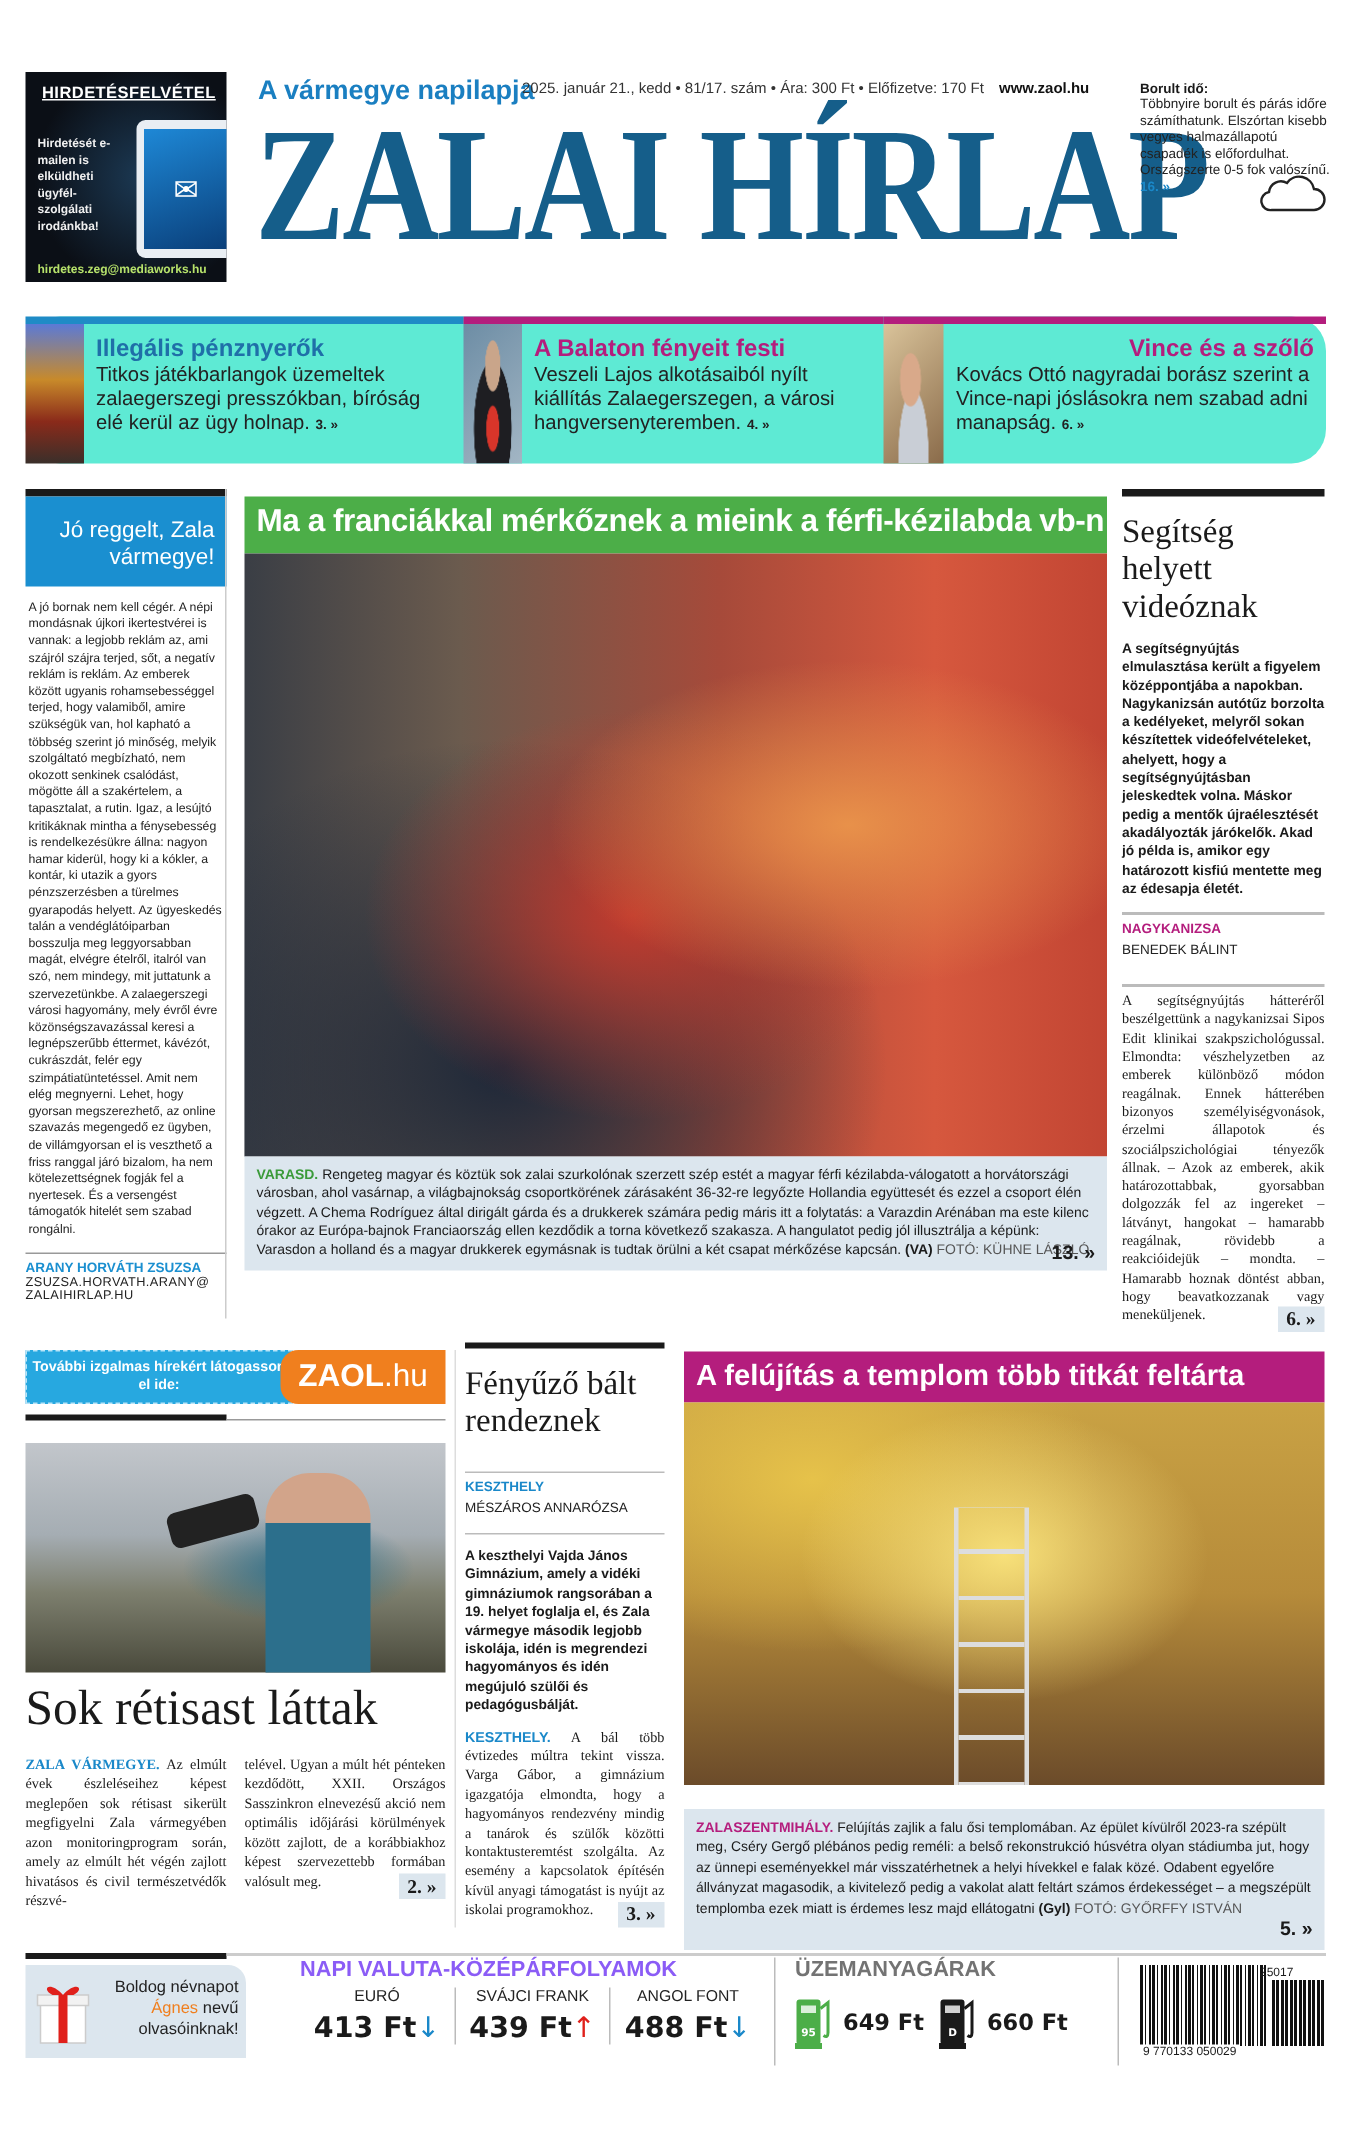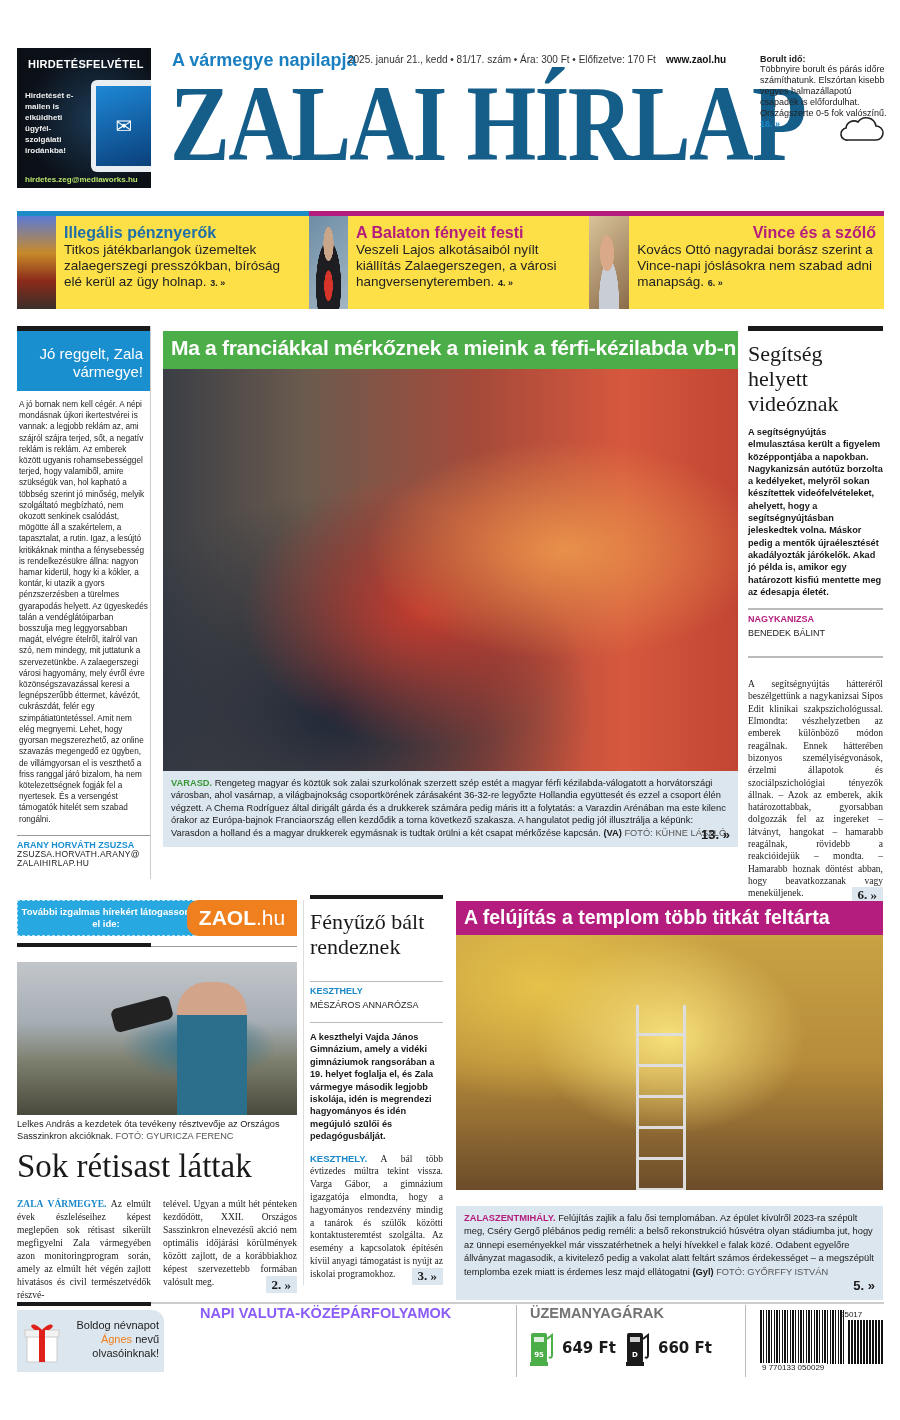--- a/index.html
+++ b/index.html
@@ -1,20 +1,20 @@
 <!DOCTYPE html>
 <html><head>
 <meta charset="utf-8">
 <style>
   * { box-sizing: border-box; margin: 0; padding: 0; }
   body { width: 900px; height: 1420px; background: #fff; font-family: "Liberation Sans", sans-serif; color: #1a1a1a; position: relative; overflow: hidden; }
   .abs { position: absolute; }
   
   .ad-box { left: 17px; top: 48px; width: 134px; height: 140px; background: radial-gradient(circle at 60% 50%, #1c3a55 0%, #0b0f16 70%); color: #fff; overflow: hidden; }
-  .ad-title { position: absolute; left: 8px; top: 6px; right: 8px; height: 16px; display: flex; align-items: flex-end; gap: 3px; }
+  .ad-title { position: absolute; left: 8px; top: 6px; right: 8px; height: 16px; display: flex; align-items: center; gap: 3px; text-decoration: underline; }
   .ad-title .bar { width: 6px; height: 14px; background: #8cc63f; }
   .ad-title .bar.r { flex: 1; }
   .ad-title span.t { font-family: "Liberation Sans", sans-serif; font-weight: bold; font-size: 11px; letter-spacing: 0.3px; }
   .ad-text { position: absolute; left: 8px; top: 42px; width: 52px; font-size: 8px; line-height: 11px; font-weight: bold; color: #f0f0f0; }
   .ad-tablet { position: absolute; left: 74px; top: 32px; width: 66px; height: 92px; background: #e9eef3; border-radius: 6px; padding: 6px 5px; }
   .ad-tablet .screen { width: 100%; height: 100%; background: linear-gradient(160deg, #1e88d6, #0a3f7a); display: flex; align-items: center; justify-content: center; color: #fff; font-size: 20px; }
   .ad-email { position: absolute; left: 8px; bottom: 4px; font-size: 8px; color: #b7e26b; font-weight: bold; }
   .slogan { left: 172px; top: 50px; color: #1a7fc1; font-weight: bold; font-size: 18px; font-family: "Liberation Sans", sans-serif; }
   .issue-info { left: 348px; top: 54px; font-size: 10px; color: #333; }
   .site-url { left: 666px; top: 54px; font-size: 10px; font-weight: bold; color: #111; }
@@ -23,21 +23,21 @@
   .wx-cols { display: flex; }
   .wx-col { flex: 1; text-align: center; }
   .wx-col + .wx-col { border-left: 1px solid #aaa; }
   .wx-label { font-size: 8px; font-weight: bold; color: #1a88c9; letter-spacing: 0.5px; }
   .wx-temp { font-size: 36px; font-weight: bold; color: #1a88c9; line-height: 38px; font-family: "DejaVu Sans", sans-serif; }
   .wx-head { font-size: 9px; font-weight: bold; margin-top: 6px; }
   .wx-text { font-size: 9px; line-height: 11px; color: #222; }
   .wx-cloud { position: absolute; right: 4px; top: 66px; width: 46px; height: 30px; }
   .link-blue { color: #1a88c9; font-weight: bold; }
   
-  .teasers { left: 17px; top: 211px; width: 867px; height: 98px; display: flex; background: #fde047; }
+  .teasers { left: 17px; top: 211px; width: 867px; height: 98px; display: flex; background: #5eead4; border-radius: 23px; }
   .teaser { position: relative; display: flex; border-top: 5px solid #1f8bc6; }
   .teaser.mag { border-top-color: #b41d7d; }
   .teaser .img { width: 95px; height: 93px; }
   .teaser .txt { padding: 8px 8px 0 8px; }
   .teaser h3 { font-size: 16px; font-weight: bold; line-height: 18px; }
   .teaser p { font-size: 13.5px; line-height: 16px; color: #222; }
   .teaser .pg { font-size: 9px; font-weight: bold; }
   
   .greet { left: 17px; top: 326px; width: 134px; border-top: 5px solid #1a1a1a; }
   .greet-head { background: #1a8fd0; color: #fff; font-size: 15px; line-height: 18px; padding: 14px 8px 10px; text-align: right; font-family: "Liberation Sans", sans-serif; }
@@ -60,21 +60,21 @@
   .photo-credit { color: #555; font-weight: normal; }
   .pgref { font-weight: bold; font-size: 13px; position: absolute; right: 8px; bottom: 6px; }
   .pgbox { display: inline-block; background: #dce6ee; font-weight: bold; font-size: 13px; padding: 2px 6px; }
   
   .right-story { left: 748px; top: 326px; width: 135px; border-top: 5px solid #1a1a1a; }
   .right-title { font-family: "Liberation Serif", serif; font-size: 22px; line-height: 25px; padding-top: 10px; }
   .right-lead { font-size: 9.2px; line-height: 12.3px; font-weight: bold; margin-top: 10px; }
   .byline-box { margin-top: 10px; border-top: 2px solid #bbb; padding-top: 4px; }
   .byline-loc { font-size: 9px; font-weight: bold; color: #b41d7d; }
   .byline-name { font-size: 9px; color: #222; margin-top: 4px; }
-  .right-body { margin-top: 18px; border-top: 2px solid #bbb; padding-top: 20px; font-family: "Liberation Serif", serif; font-size: 9.5px; line-height: 12.3px; text-align: justify; }
+  .right-body { margin-top: 18px; border-top: 2px solid #bbb; padding-top: 4px; font-family: "Liberation Serif", serif; font-size: 9.5px; line-height: 12.3px; text-align: justify; }
   
   .zaol-banner { left: 17px; top: 900px; width: 280px; height: 36px; display: flex; }
   .zaol-left { flex: 1; background: #27a8e0; color: #fff; font-size: 9.5px; font-weight: bold; text-align: center; line-height: 12px; padding-top: 5px; border: 1px dashed #b9e4f7; }
   .zaol-right { width: 110px; background: #f07f1e; color: #fff; font-weight: bold; font-size: 21px; display: flex; align-items: center; justify-content: center; border-radius: 12px 0 0 12px; margin-left: -8px; }
   .zaol-right span.hu { font-weight: normal; }
   .rule-thick { height: 4px; background: #1a1a1a; }
   .rule-thin { height: 1px; background: #999; }
   .eagle-story { left: 17px; top: 943px; width: 280px; }
   .eagle-photo { margin-top: 15px; height: 153px; background:
       radial-gradient(ellipse at 65% 55%, #2b6e8a 0%, rgba(43,110,138,0) 30%),
@@ -229,24 +229,20 @@
 
 <div class="abs eagle-story">
   <div style="display:flex;">
     <div class="rule-thick" style="width:134px;"></div>
     <div class="rule-thin" style="flex:1;margin-top:3px;"></div>
   </div>
   <div class="eagle-photo">
     <div style="position:absolute;left:95px;top:40px;width:60px;height:24px;background:#222;border-radius:6px;transform:rotate(-15deg);"></div>
     <div style="position:absolute;left:160px;top:20px;width:70px;height:133px;background:linear-gradient(180deg,#d2a48a 0 25%,#2c6f8c 25% 100%);border-radius:30px 30px 0 0;"></div>
   </div>
-  <div class="eagle-caption">
-    <span>Lelkes András a kezdetek óta tevékeny résztvevője az Országos Sasszinkron akcióknak.</span>
-    <span class="photo-credit">FOTÓ: GYURICZA FERENC</span>
-  </div>
   <div class="eagle-title">Sok rétisast láttak</div>
   <div class="eagle-body">
     <div>
       <span class="loc-blue">ZALA VÁRMEGYE.</span>
       <span>Az elmúlt évek észleléseihez képest meglepően sok rétisast sikerült megfigyelni Zala vármegyében azon monitoringprogram során, amely az elmúlt hét végén zajlott hivatásos és civil természetvédők részvé-</span>
     </div>
     <div>
       <span>telével. Ugyan a múlt hét pénteken kezdődött, XXII. Országos Sasszinkron elnevezésű akció nem optimális időjárási körülmények között zajlott, de a korábbiakhoz képest szervezettebb formában valósult meg.</span>
       <span class="pgbox" style="float:right;">2. »</span>
     </div>
@@ -300,20 +296,34 @@
   </svg>
   <div class="gift-text">
     <div>Boldog névnapot</div>
     <div><span class="name">Ágnes</span> <span>nevű</span></div>
     <div>olvasóinknak!</div>
   </div>
 </div>
 
 <div class="abs fx">
   <div class="fx-title">NAPI VALUTA-KÖZÉPÁRFOLYAMOK</div>
+  <div class="fx-cols">
+    <div class="fx-col">
+      <div class="fx-name">EURÓ</div>
+      <div class="fx-val"><span>413 Ft</span><span class="down">↓</span></div>
+    </div>
+    <div class="fx-col">
+      <div class="fx-name">SVÁJCI FRANK</div>
+      <div class="fx-val"><span>439 Ft</span><span class="up">↑</span></div>
+    </div>
+    <div class="fx-col">
+      <div class="fx-name">ANGOL FONT</div>
+      <div class="fx-val"><span>488 Ft</span><span class="down">↓</span></div>
+    </div>
+  </div>
 </div>
 
 <div class="abs vsep1"></div>
 
 <div class="abs fuel">
   <div class="fuel-title">ÜZEMANYAGÁRAK</div>
   <div class="fuel-row">
     <div class="fuel-item">
       <svg class="pump" viewBox="0 0 26 38">
         <rect x="1" y="4" width="16" height="30" rx="2" fill="#4cae48"></rect>

